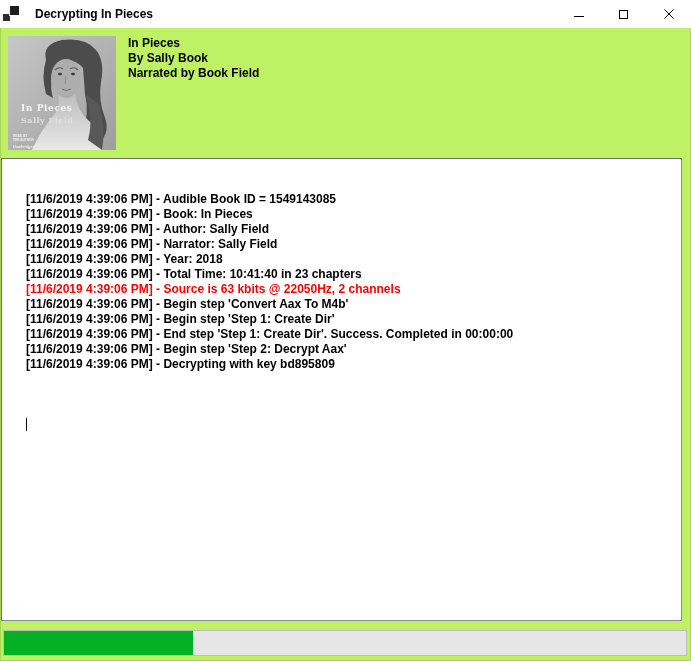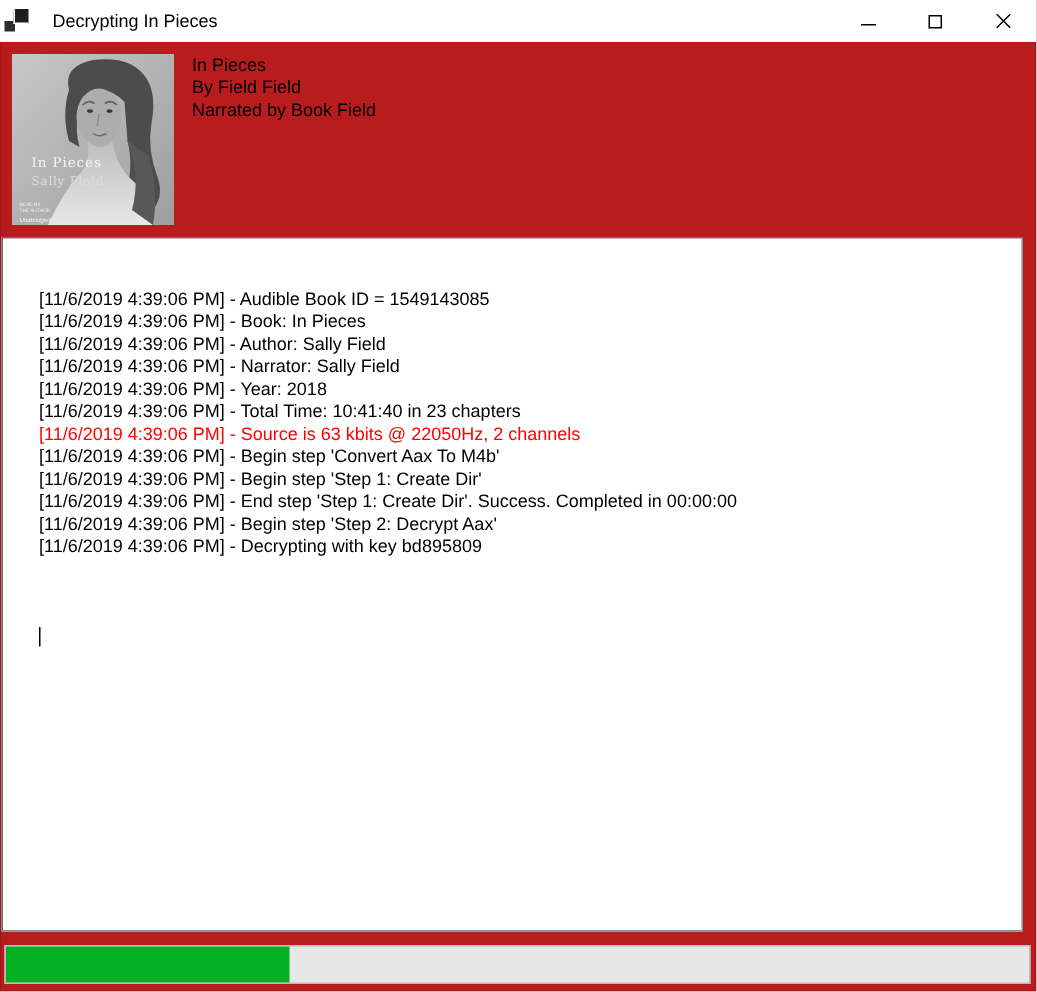--- a/index.html
+++ b/index.html
@@ -6,22 +6,23 @@
   html,body { width:691px; height:661px; }
   body {
     font-family:"Liberation Sans", sans-serif;
     background:#f0f0f0;
     position:relative;
     overflow:hidden;
     -webkit-font-smoothing:antialiased;
   }
   .window {
     position:absolute; inset:0;
-    background:#b91c1c;
+    background:#bef264;
     box-shadow: inset 0 0 0 1px rgba(0,0,0,0.12);
+    font-weight: bold;
   }
   
   .titlebar {
     position:absolute; top:0; left:0; width:691px; height:28px;
     background:#ffffff;
     display:flex; align-items:center;
   }
   .app-icon {
     position:absolute; left:3px; top:6px; width:16px; height:16px;
   }
@@ -141,21 +142,21 @@
       <text x="13" y="75" font-family="'DejaVu Serif', serif" font-size="9" letter-spacing="0.6" fill="#f4f4f4">In Pieces</text>
       <text x="13" y="87" font-family="'DejaVu Serif', serif" font-size="8" letter-spacing="0.5" fill="#dedede">Sally Field</text>
       <text x="5" y="101" font-family="'Liberation Sans', sans-serif" font-size="3.2" fill="#f0f0f0">READ BY</text>
       <text x="5" y="105" font-family="'Liberation Sans', sans-serif" font-size="3.2" fill="#f0f0f0">THE AUTHOR</text>
       <text x="5" y="112" font-family="'Liberation Sans', sans-serif" font-size="4" font-style="italic" fill="#f0f0f0">Unabridged</text>
     </svg>
   </div>
 
   <div class="bookinfo">
     <div>In Pieces</div>
-    <div>By Field Field</div>
+    <div>By Sally Book</div>
     <div>Narrated by Book Field</div>
   </div>
 
   <div class="logbox">
     <div><div class="log-line">[11/6/2019 4:39:06 PM] - Audible Book ID = 1549143085</div><div class="log-line">[11/6/2019 4:39:06 PM] - Book: In Pieces</div><div class="log-line">[11/6/2019 4:39:06 PM] - Author: Sally Field</div><div class="log-line">[11/6/2019 4:39:06 PM] - Narrator: Sally Field</div><div class="log-line">[11/6/2019 4:39:06 PM] - Year: 2018</div><div class="log-line">[11/6/2019 4:39:06 PM] - Total Time: 10:41:40 in 23 chapters</div><div class="log-line" style="color: rgb(255, 0, 0);">[11/6/2019 4:39:06 PM] - Source is 63 kbits @ 22050Hz, 2 channels</div><div class="log-line">[11/6/2019 4:39:06 PM] - Begin step 'Convert Aax To M4b'</div><div class="log-line">[11/6/2019 4:39:06 PM] - Begin step 'Step 1: Create Dir'</div><div class="log-line">[11/6/2019 4:39:06 PM] - End step 'Step 1: Create Dir'. Success. Completed in 00:00:00</div><div class="log-line">[11/6/2019 4:39:06 PM] - Begin step 'Step 2: Decrypt Aax'</div><div class="log-line">[11/6/2019 4:39:06 PM] - Decrypting with key bd895809</div></div>
     <div class="caret-line">
       <span class="caret"></span>
     </div>
   </div>
 

